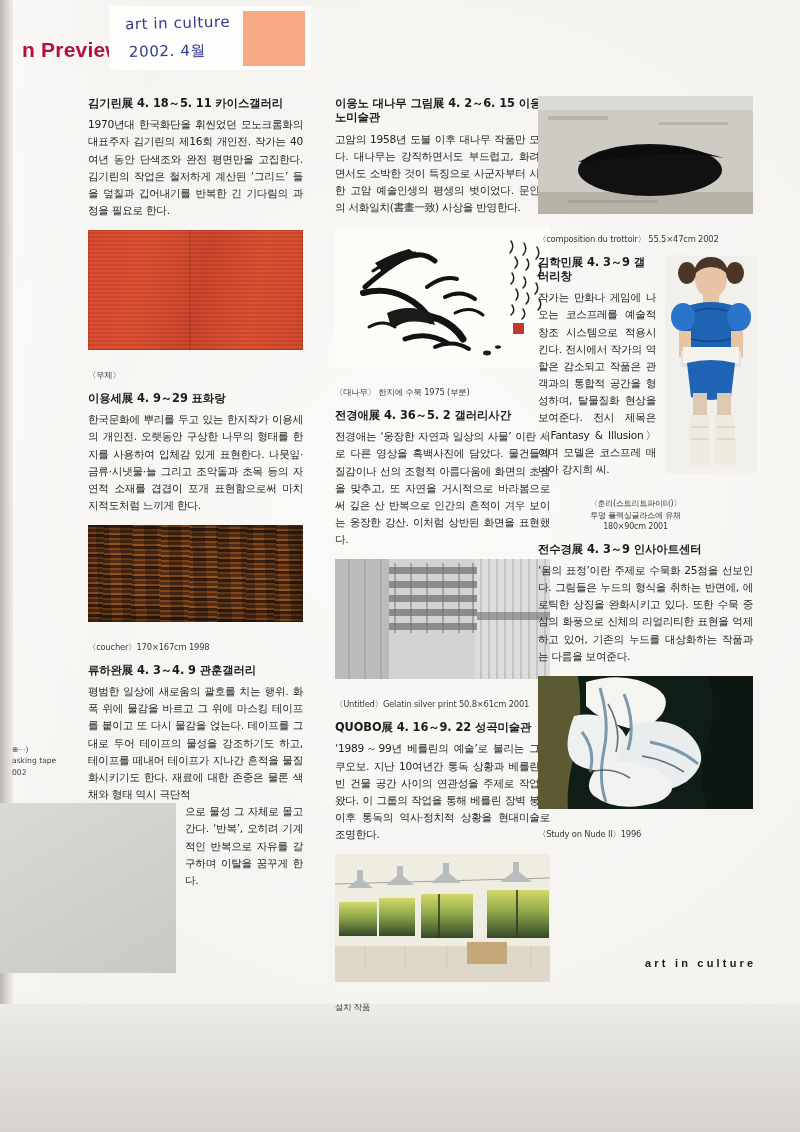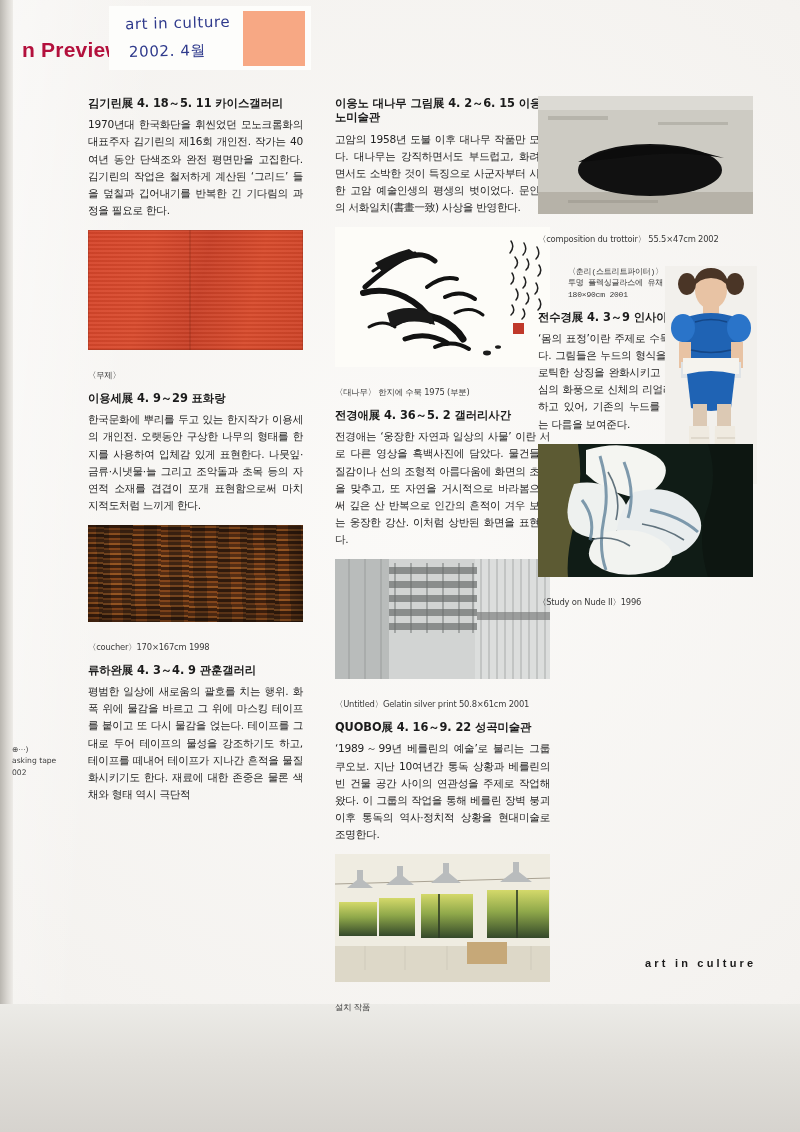--- a/index.html
+++ b/index.html
@@ -96,21 +96,21 @@
   .wrapcol{width:118px;margin-left:97px;}
   .leftart{position:absolute;left:-88px;top:0;width:176px;height:170px;
      background:linear-gradient(150deg,#dbd9d4,#c9c8c4);}
   .marginnote{position:absolute;left:12px;top:744px;width:74px;
     font-family:"DejaVu Sans","Liberation Sans",sans-serif;font-size:7.6px;color:#3f3f3f;line-height:1.5;}
 
   .footer{position:absolute;left:645px;top:957px;
     font-family:"Liberation Sans",sans-serif;font-size:11px;color:#1a1a1a;
     letter-spacing:3.2px;font-weight:600;}
 
-  .cos-cap{font-size:8px;color:#3a3a3a;line-height:1.45;letter-spacing:-.2px;font-family:Liberation Mono, monospace;}
+  .cos-cap{font-size:8px;text-align:center;color:#3a3a3a;line-height:1.45;letter-spacing:-.2px;}
 </style>
 </head>
 <body>
 
 <div class="page">
   <div class="sheet">
 
     <div class="edge-left"></div>
     <div class="edge-bottom"></div>
 
@@ -142,20 +142,24 @@
         <p class="body">한국문화에 뿌리를 두고 있는 한지작가 이용세의 개인전. 오랫동안 구상한 나무의 형태를 한지를 사용하여 입체감 있게 표현한다. 나뭇잎·금류·시냇물·늘 그리고 조악돌과 초목 등의 자연적 소재를 겹겹이 포개 표현함으로써 마치 지적도처럼 느끼게 한다.</p>
       </div>
       <div class="art art-brown"></div>
       <div class="cap">〈coucher〉170×167cm 1998</div>
 
       <div>
         <h3 class="heading">류하완展 4. 3～4. 9 관훈갤러리</h3>
         <p class="body">평범한 일상에 새로움의 괄호를 치는 행위. 화폭 위에 물감을 바르고 그 위에 마스킹 테이프를 붙이고 또 다시 물감을 얹는다. 테이프를 그대로 두어 테이프의 물성을 강조하기도 하고, 테이프를 떼내어 테이프가 지나간 흔적을 물질화시키기도 한다. 재료에 대한 존중은 물론 색채와 형태 역시 극단적</p>
       </div>
 
+      <div class="tall-wrap">
+        <div class="leftart"></div>
+        <p class="body wrapcol">으로 물성 그 자체로 몰고 간다. ‘반복’, 오히려 기계적인 반복으로 자유를 갈구하며 이탈을 꿈꾸게 한다.</p>
+      </div>
     </div>
 
     <div class="col c2">
 
       <div class="blk">
         <h3 class="heading">이응노 대나무 그림展 4. 2～6. 15 이응노미술관</h3>
         <p class="body">고암의 1958년 도불 이후 대나무 작품만 모았다. 대나무는 강직하면서도 부드럽고, 화려하면서도 소박한 것이 특징으로 사군자부터 시작한 고암 예술인생의 평생의 벗이었다. 문인화의 서화일치(書畫一致) 사상을 반영한다.</p>
       </div>
 
       <div class="art art-ink">
@@ -323,20 +327,24 @@
             <path d="M24 160 h20 l2 50 h-22 z" fill="#efeae0"></path>
             <path d="M50 160 h20 l1 50 h-22 z" fill="#efeae0"></path>
             <g stroke="#cfc7b8" stroke-width="1" fill="none">
               <path d="M26 172 h18 M26 184 h18 M52 172 h18 M52 184 h18"></path>
             </g>
             <g stroke="#123f7a" stroke-width="1.4" fill="none" opacity=".8">
               <path d="M30 56 q16 -5 32 0 M26 84 q20 5 40 0"></path>
             </g>
           </svg>
         </div>
+        <div style="width:118px;">
+          <h3 class="heading">김학민展 4. 3～9 갤러리창</h3>
+          <p class="body">작가는 만화나 게임에 나오는 코스프레를 예술적 창조 시스템으로 적용시킨다. 전시에서 작가의 역할은 감소되고 작품은 관객과의 통합적 공간을 형성하며, 탈물질화 현상을 보여준다. 전시 제목은 〈Fantasy &amp; Illusion〉이며 모델은 코스프레 매니아 강지희 씨.</p>
+        </div>
         <div class="cap cos-cap" style="width:135px;margin-left:30px;white-space:pre-line;">〈춘리(스트리트파이터)〉
 투명 플렉싱글라스에 유채
 180×90cm 2001</div>
       </div>
 
       <div class="blk">
         <h3 class="heading">전수경展 4. 3～9 인사아트센터</h3>
         <p class="body">‘몸의 표정’이란 주제로 수묵화 25점을 선보인다. 그림들은 누드의 형식을 취하는 반면에, 에로틱한 상징을 완화시키고 있다. 또한 수묵 중심의 화풍으로 신체의 리얼리티한 표현을 억제하고 있어, 기존의 누드를 대상화하는 작품과는 다름을 보여준다.</p>
       </div>
 

